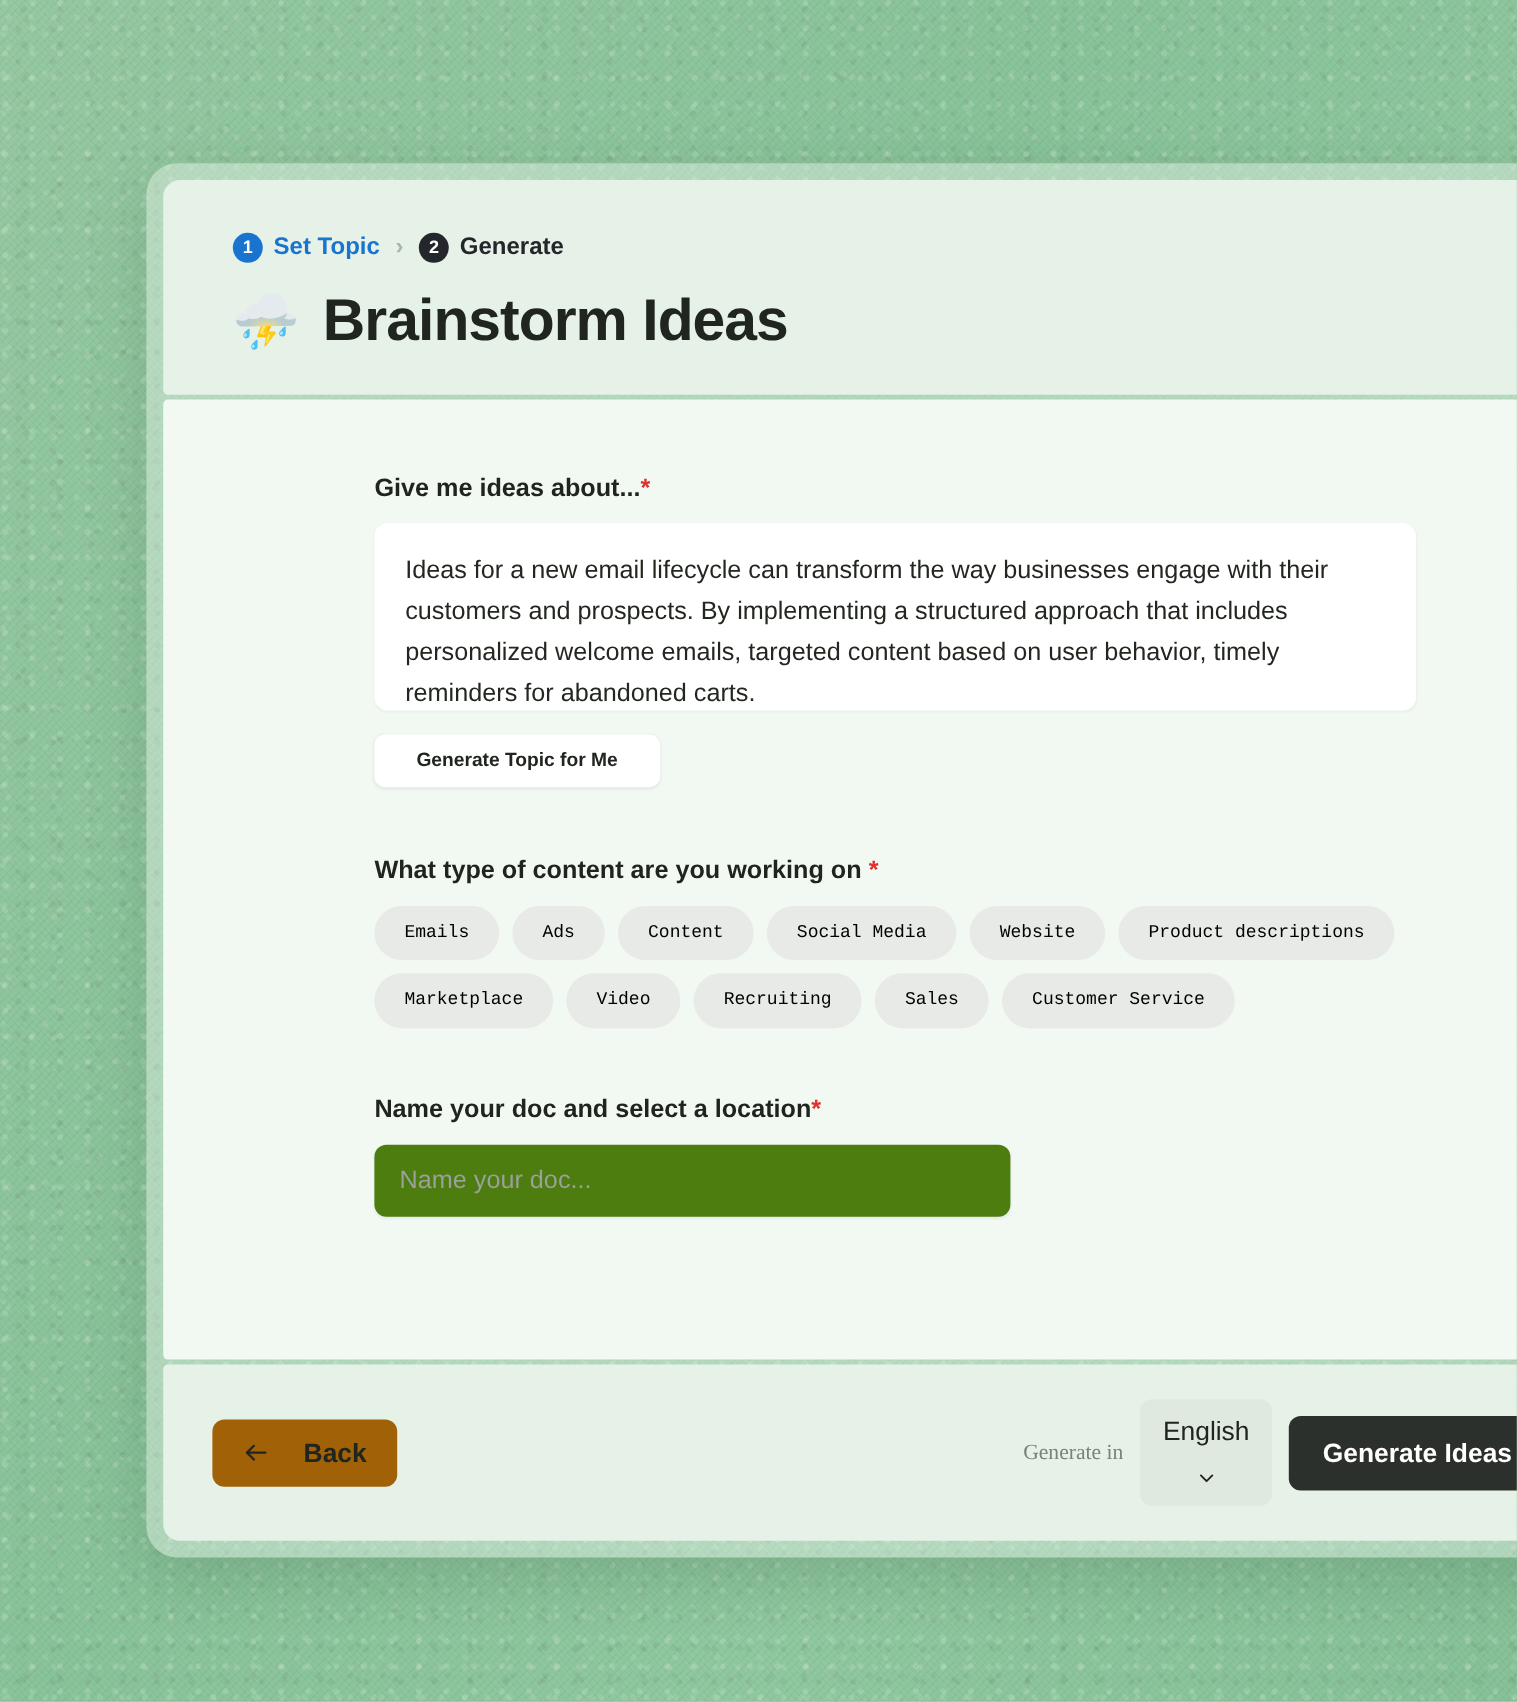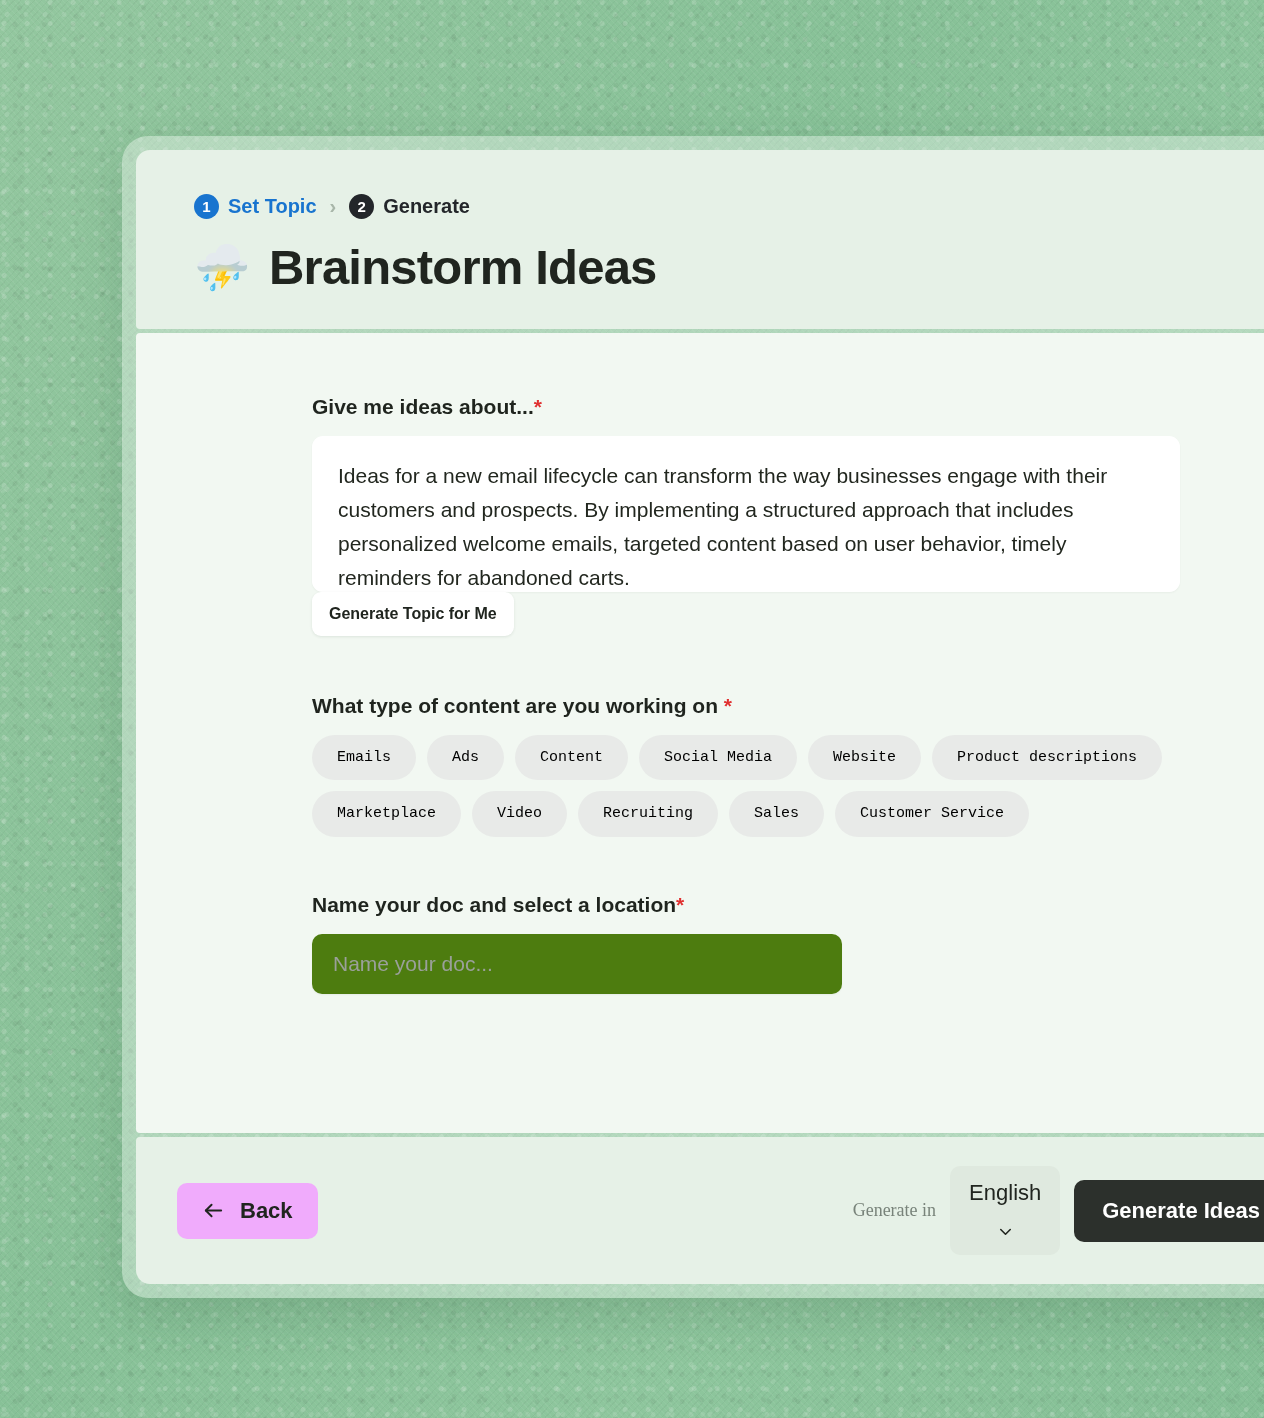--- a/index.html
+++ b/index.html
@@ -147,24 +147,25 @@
     font-size: 21px;
     line-height: 34px;
     color: #22271f;
     resize: none;
     outline: none;
     box-shadow: 0 1px 2px rgba(30,60,35,.05);
     display: block;
   }
 
   #generate-topic-btn {
+    margin-top: 20px;
     background: #fff;
     border: none;
     border-radius: 9px;
-    padding: 13px 17px;
+    padding: 13px 35px;
     font-family: "Liberation Sans", sans-serif;
     font-size: 16px;
     font-weight: bold;
     color: #20251f;
     cursor: pointer;
     box-shadow: 0 1px 3px rgba(30,60,35,.10);
   }
 
   #content-type-section { margin-top: 58px; }
   #chip-list {
@@ -227,22 +228,22 @@
     border-radius: 4px 4px 14px 14px;
     flex: 0 0 147px;
     display: flex;
     align-items: center;
     padding: 0 0 0 41px;
   }
 
   #back-button {
     display: flex;
     align-items: center;
-    gap: 15px;
-    background: #f0abfc;
+    gap: 28px;
+    background: #a16207;
     border: none;
     border-radius: 10px;
     padding: 15px 25px;
     font-family: "Liberation Sans", sans-serif;
     font-size: 22px;
     font-weight: bold;
     color: #20251f;
     cursor: pointer;
   }
 

